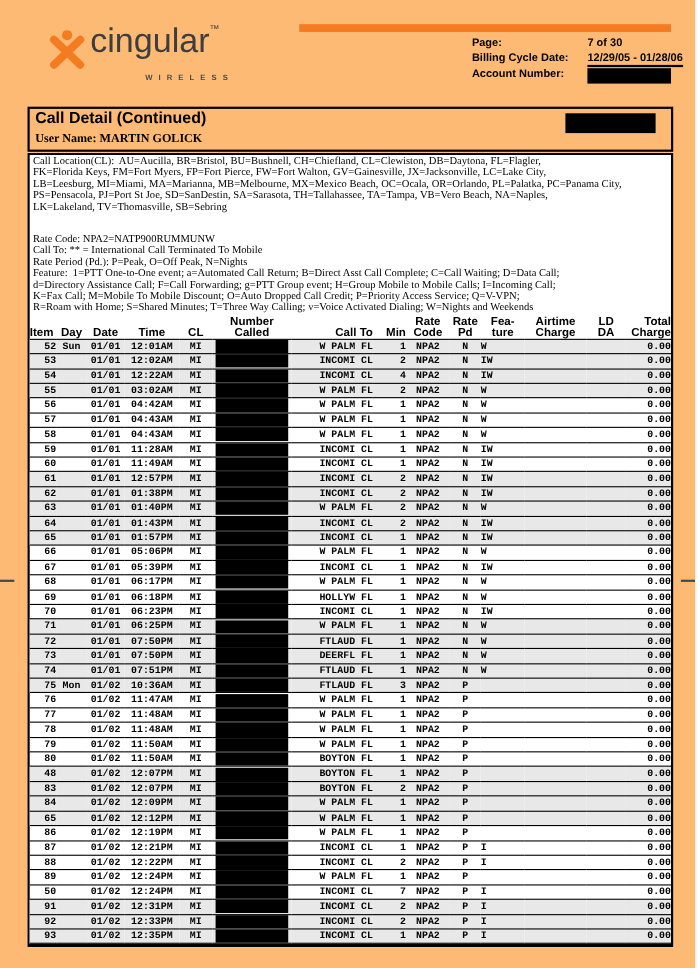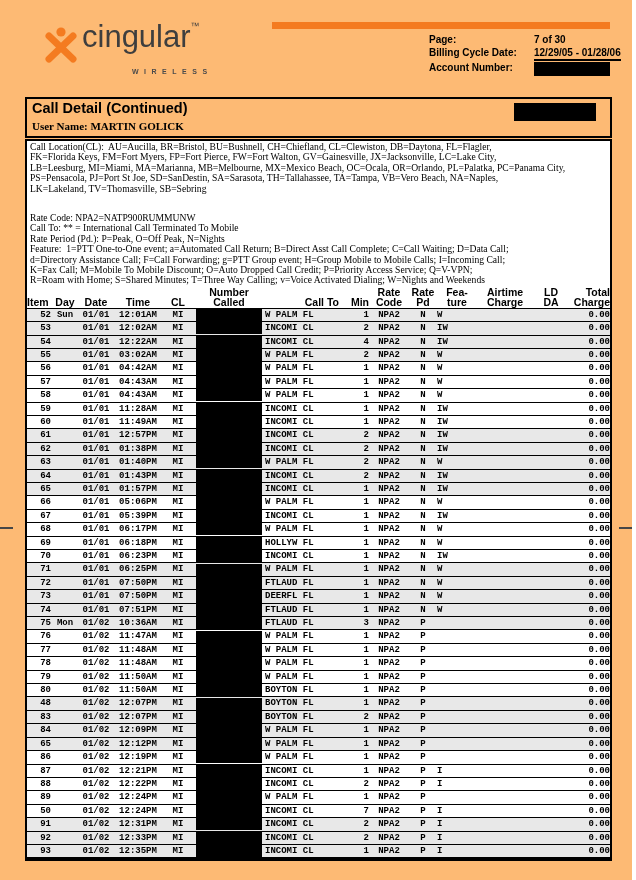--- a/index.html
+++ b/index.html
@@ -47,21 +47,21 @@
     height:12.2px;line-height:12.4px;padding:0;white-space:nowrap;overflow:visible;vertical-align:middle;box-sizing:border-box;
   }
   .red-num{width:66px;height:12.2px;background:var(--ink);margin:0 auto;}
   
   th.c0{text-align:left;padding-left:2px;}   td.c0{text-align:right;padding-right:3px;}
   th.c1,td.c1{text-align:center;}
   th.c2,td.c2{text-align:center;}
   th.c3,td.c3{text-align:center;margin-left:12px;}
   th.c4,td.c4{text-align:center;}
   th.c5{text-align:center;}                  td.c5{padding:0;}
-  th.c6{text-align:right;padding-right:10px;} td.c6{text-align:left;padding-left:3px;}
+  th.c6{text-align:right;padding-right:10px;} td.c6{text-align:right;padding-left:3px;}
   th.c7{text-align:right;padding-right:2px;}  td.c7{text-align:right;padding-right:6px;}
   th.c8,td.c8{text-align:center;}
   th.c9,td.c9{text-align:center;}
   th.c10{text-align:center;}                 td.c10{text-align:left;padding-left:13px;}
   th.c11,td.c11{text-align:center;}
   th.c12,td.c12{text-align:center;}
   th.c13{text-align:right;padding-right:2px;} td.c13{text-align:right;padding-right:8px;}
   
   .fold{position:absolute;height:2px;width:13px;background:#474747;top:527px;}
   .fold.left{left:0;}

